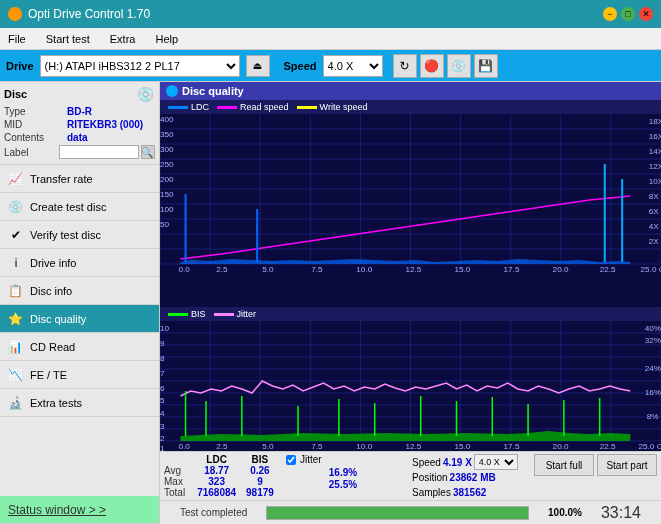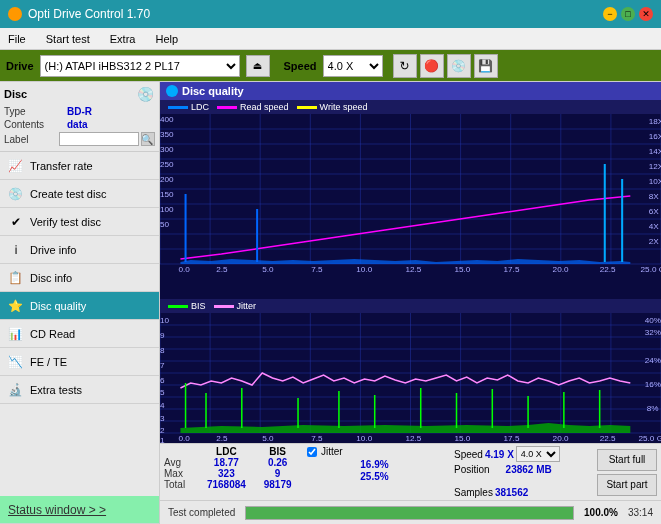--- a/index.html
+++ b/index.html
@@ -13,21 +13,21 @@
     .title-btn { width: 14px; height: 14px; border-radius: 50%; border: none; cursor: pointer; font-size: 9px; display: flex; align-items: center; justify-content: center; }
     .title-btn.minimize { background: #ffc107; }
     .title-btn.maximize { background: #4caf50; }
     .title-btn.close { background: #f44336; }
     
     
     .menu-bar { background: #f0f0f0; height: 22px; display: flex; align-items: center; padding: 0 4px; border-bottom: 1px solid #ccc; gap: 12px; }
     .menu-item { font-size: 11px; cursor: pointer; padding: 2px 4px; }
     
     
-    .drive-bar { background: #4d7c0f; height: 32px; display: flex; align-items: center; padding: 0 6px; gap: 6px; border-bottom: 1px solid #ccc; }
+    .drive-bar { background: #0ea5e9; height: 32px; display: flex; align-items: center; padding: 0 6px; gap: 6px; border-bottom: 1px solid #ccc; }
     .drive-label { font-size: 11px; font-weight: bold; }
     .drive-select { height: 22px; font-size: 11px; border: 1px solid #aaa; background: white; min-width: 200px; }
     .eject-btn { width: 24px; height: 22px; background: #e0e0e0; border: 1px solid #aaa; cursor: pointer; display: flex; align-items: center; justify-content: center; font-size: 10px; }
     .speed-label { font-size: 11px; font-weight: bold; margin-left: 8px; }
     .speed-select { height: 22px; font-size: 11px; border: 1px solid #aaa; background: white; width: 60px; }
     .toolbar-icons { display: flex; gap: 3px; margin-left: 4px; }
     .toolbar-icon { width: 24px; height: 24px; background: #e0e0e0; border: 1px solid #aaa; cursor: pointer; display: flex; align-items: center; justify-content: center; font-size: 12px; }
     .toolbar-icon-save { width: 24px; height: 24px; background: #e0e0e0; border: 1px solid #aaa; cursor: pointer; display: flex; align-items: center; justify-content: center; font-size: 12px; }
     
     
@@ -59,29 +59,29 @@
     .chart-title { color: white; font-size: 11px; font-weight: bold; }
     
     
     .legend { display: flex; align-items: center; gap: 8px; padding: 2px 8px; background: #1a1a5e; font-size: 9px; color: white; }
     .legend-item { display: flex; align-items: center; gap: 3px; }
     .legend-color { width: 20px; height: 3px; }
     
     
     .stats-bar { background: #e8e8e8; border-top: 1px solid #ccc; padding: 2px 4px; display: flex; align-items: stretch; gap: 4px; }
     
-    .buttons-col { display: flex; flex-direction: column; gap: 3px; justify-content: center; }
+    .buttons-col { display: flex; flex-direction: row; gap: 3px; justify-content: center; }
     .start-btn { height: 22px; font-size: 10px; background: #e0e0e0; border: 1px solid #aaa; cursor: pointer; white-space: nowrap; padding: 0 6px; min-width: 60px; }
     
     
-    .status-bar { height: 24px; background: #e8e8e8; border-top: 1px solid #ccc; display: flex; align-items: center; padding: 0 8px; gap: 10px; }
+    .status-bar { height: 24px; background: #e8e8e8; border-top: 1px solid #ccc; display: flex; align-items: center; padding: 0 20px; gap: 19px; }
     .status-text { font-size: 10px; color: #333; }
     .progress-bar-container { flex: 1; height: 14px; background: #ccc; border: 1px solid #aaa; }
     .progress-bar-fill { height: 100%; background: #4caf50; }
-    .time-display { font-size: 10px; color: #333; text-align: right; }
+    .time-display { font-size: 16px; color: #333; text-align: right; }
     
     
     svg { display: block; }
   </style>
 </head>
 <body>
 
 <div class="title-bar">
   <div class="title-bar-left">
     <span class="title-bar-logo"></span>
@@ -124,20 +124,24 @@
   <div class="sidebar">
 
     <div class="disc-info-panel">
       <div class="disc-panel-header">
         <span class="disc-title">Disc</span>
         <span class="disc-icon">💿</span>
       </div>
       <div class="disc-row">
         <span class="disc-key">Type</span>
         <span class="disc-val">BD-R</span>
+      </div>
+      <div class="disc-row">
+        <span class="disc-key">MID</span>
+        <span class="disc-val">RITEKBR3 (000)</span>
       </div>
       <div class="disc-row">
         <span class="disc-key">Contents</span>
         <span class="disc-val">data</span>
       </div>
       <div class="disc-label-row">
         <span class="disc-key">Label</span>
         <input type="text" class="label-input" style="">
         <div class="label-icon">🔍</div>
       </div>
@@ -407,21 +411,21 @@
       </div>
 
       <div style="flex:1; padding:0 4px;">
         <div style="display:flex; align-items:center; gap:2px; font-size:10px; margin-bottom:2px;">
           <span>Speed</span>
           <span style="color:#0000cc; font-weight:bold;">4.19 X</span>
           <select style="height:16px; font-size:9px; border:1px solid #aaa;">
             <option>4.0 X</option>
           </select>
         </div>
-        <div style="display:flex; align-items:center; gap:16px; font-size:10px; margin-bottom:12px;">
+        <div style="display:flex; align-items:center; gap:2px; font-size:10px; margin-bottom:4px;">
           <span>Position</span>
           <span style="color:#0000cc; font-weight:bold;">23862 MB</span>
         </div>
         <div style="display:flex; align-items:center; gap:2px; font-size:10px;">
           <span>Samples</span>
           <span style="color:#0000cc; font-weight:bold;">381562</span>
         </div>
       </div>
 
       <div class="buttons-col">

